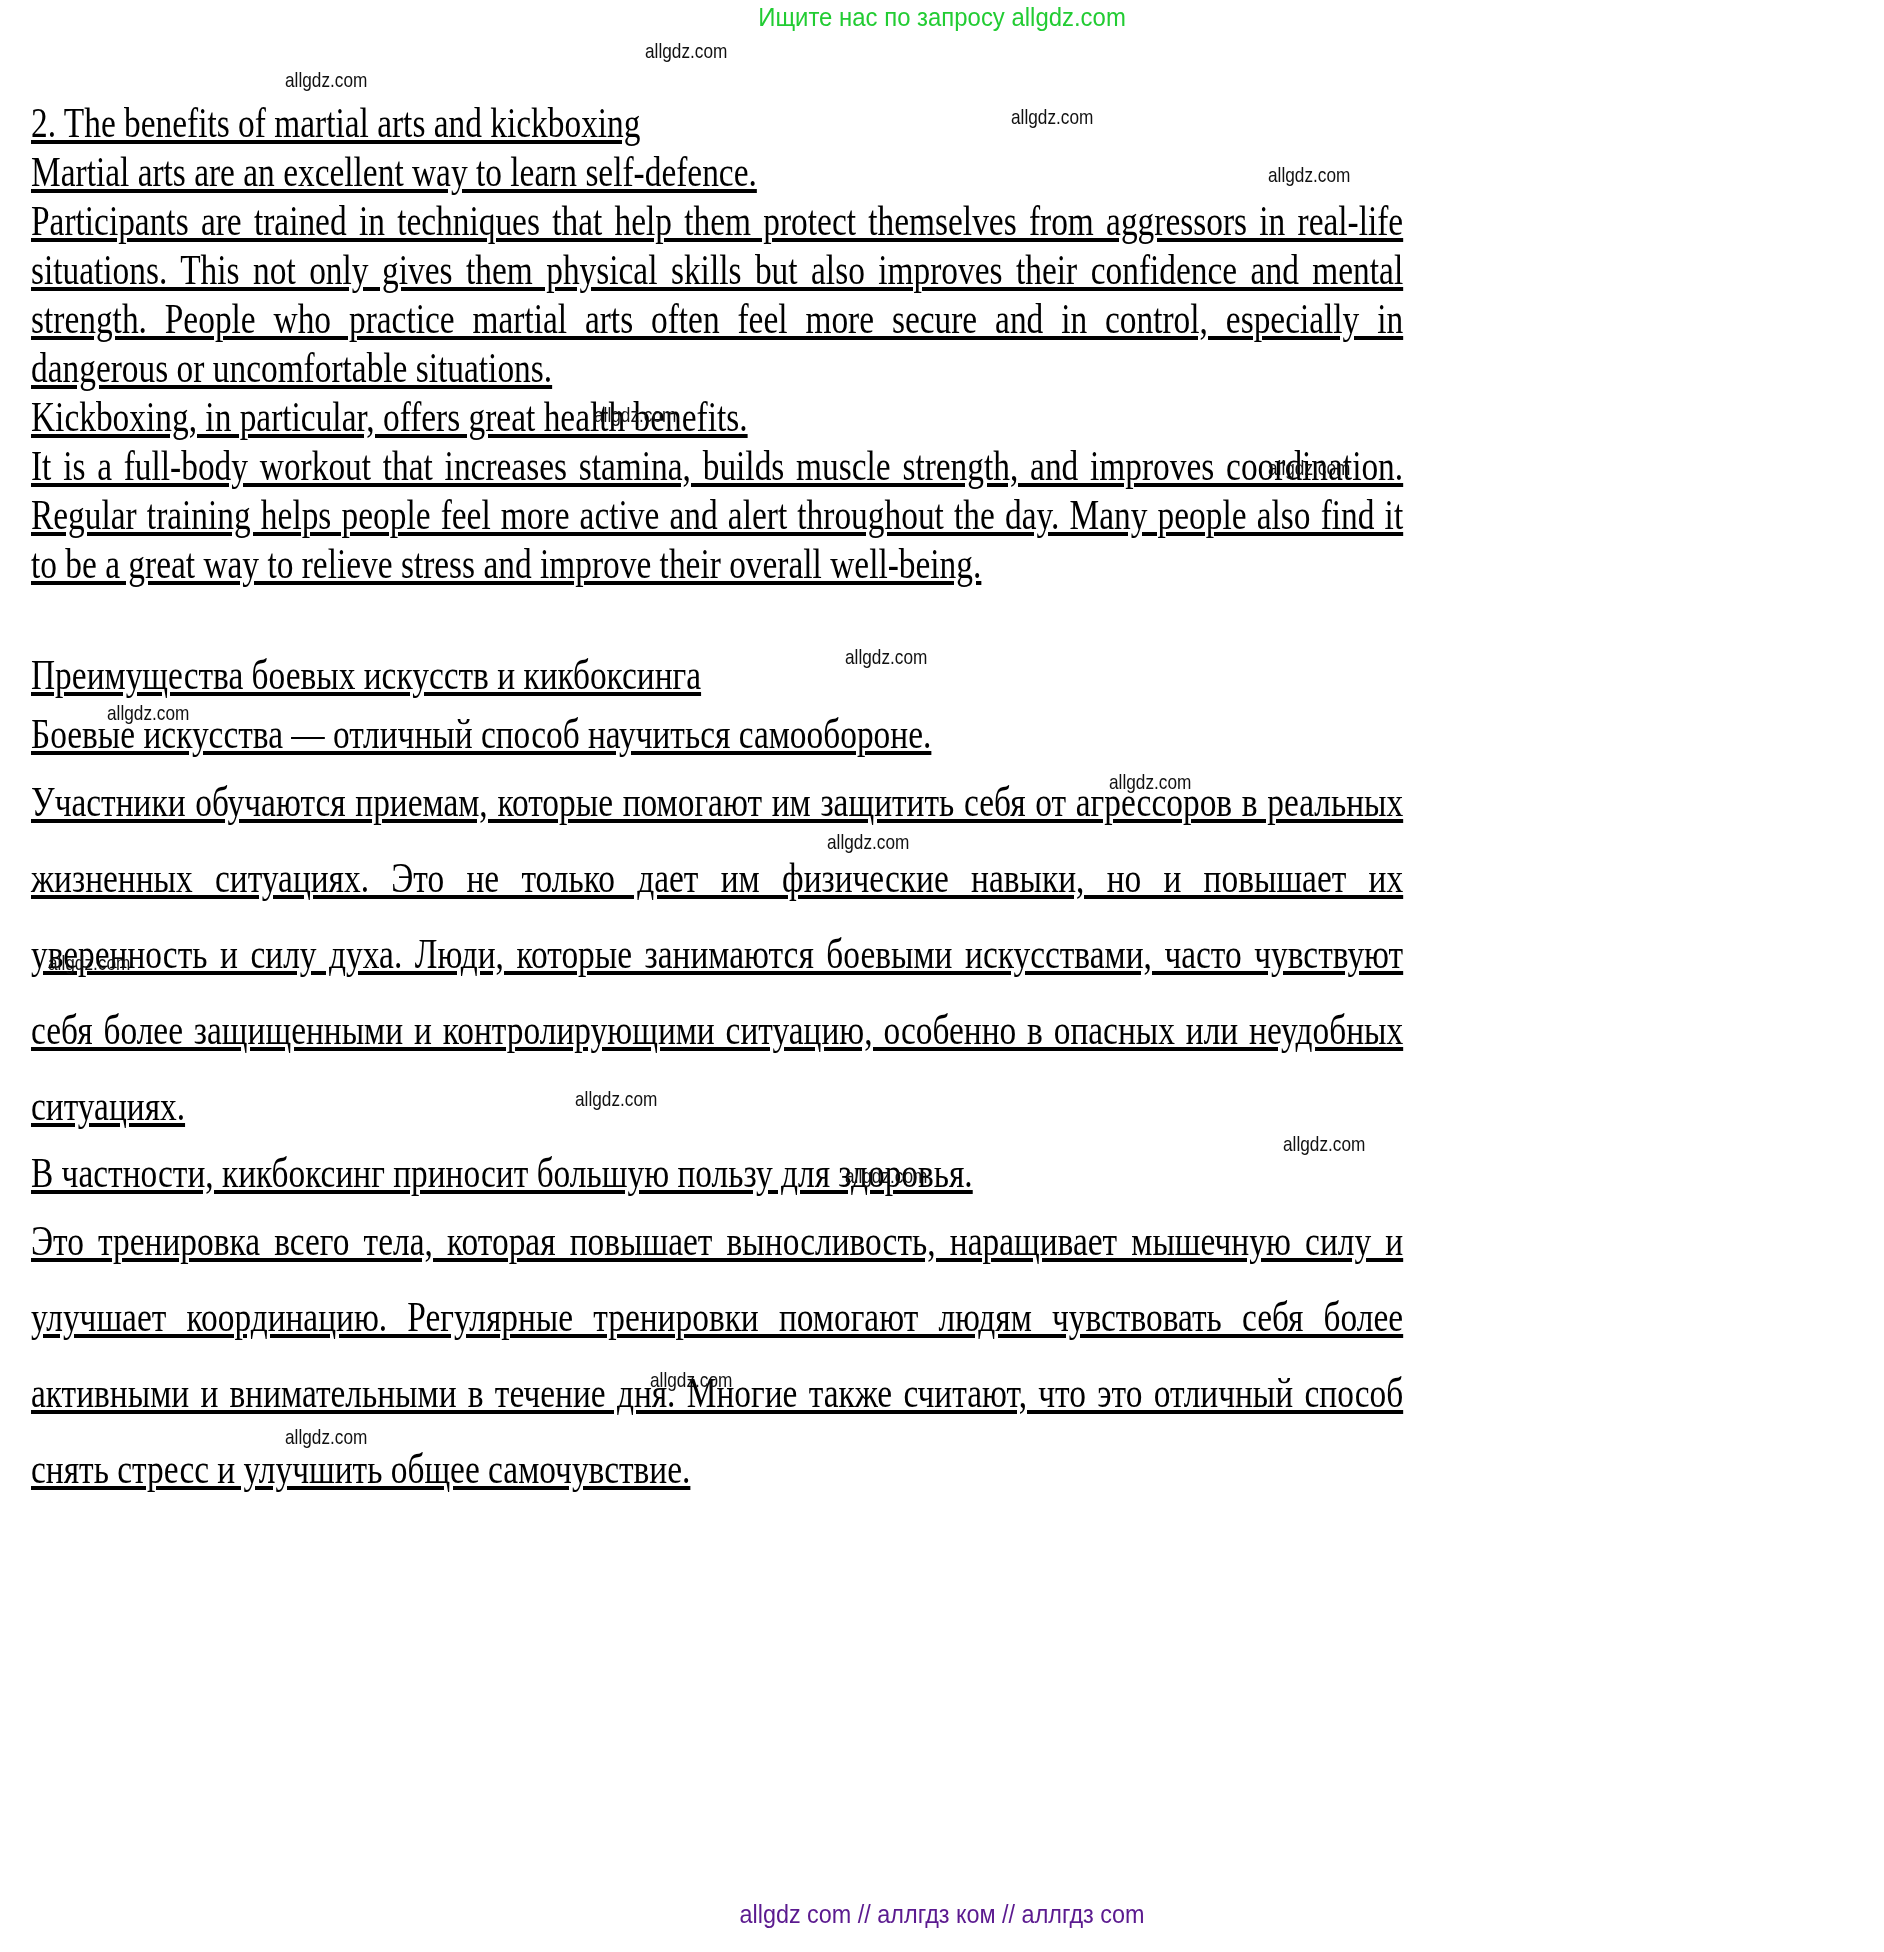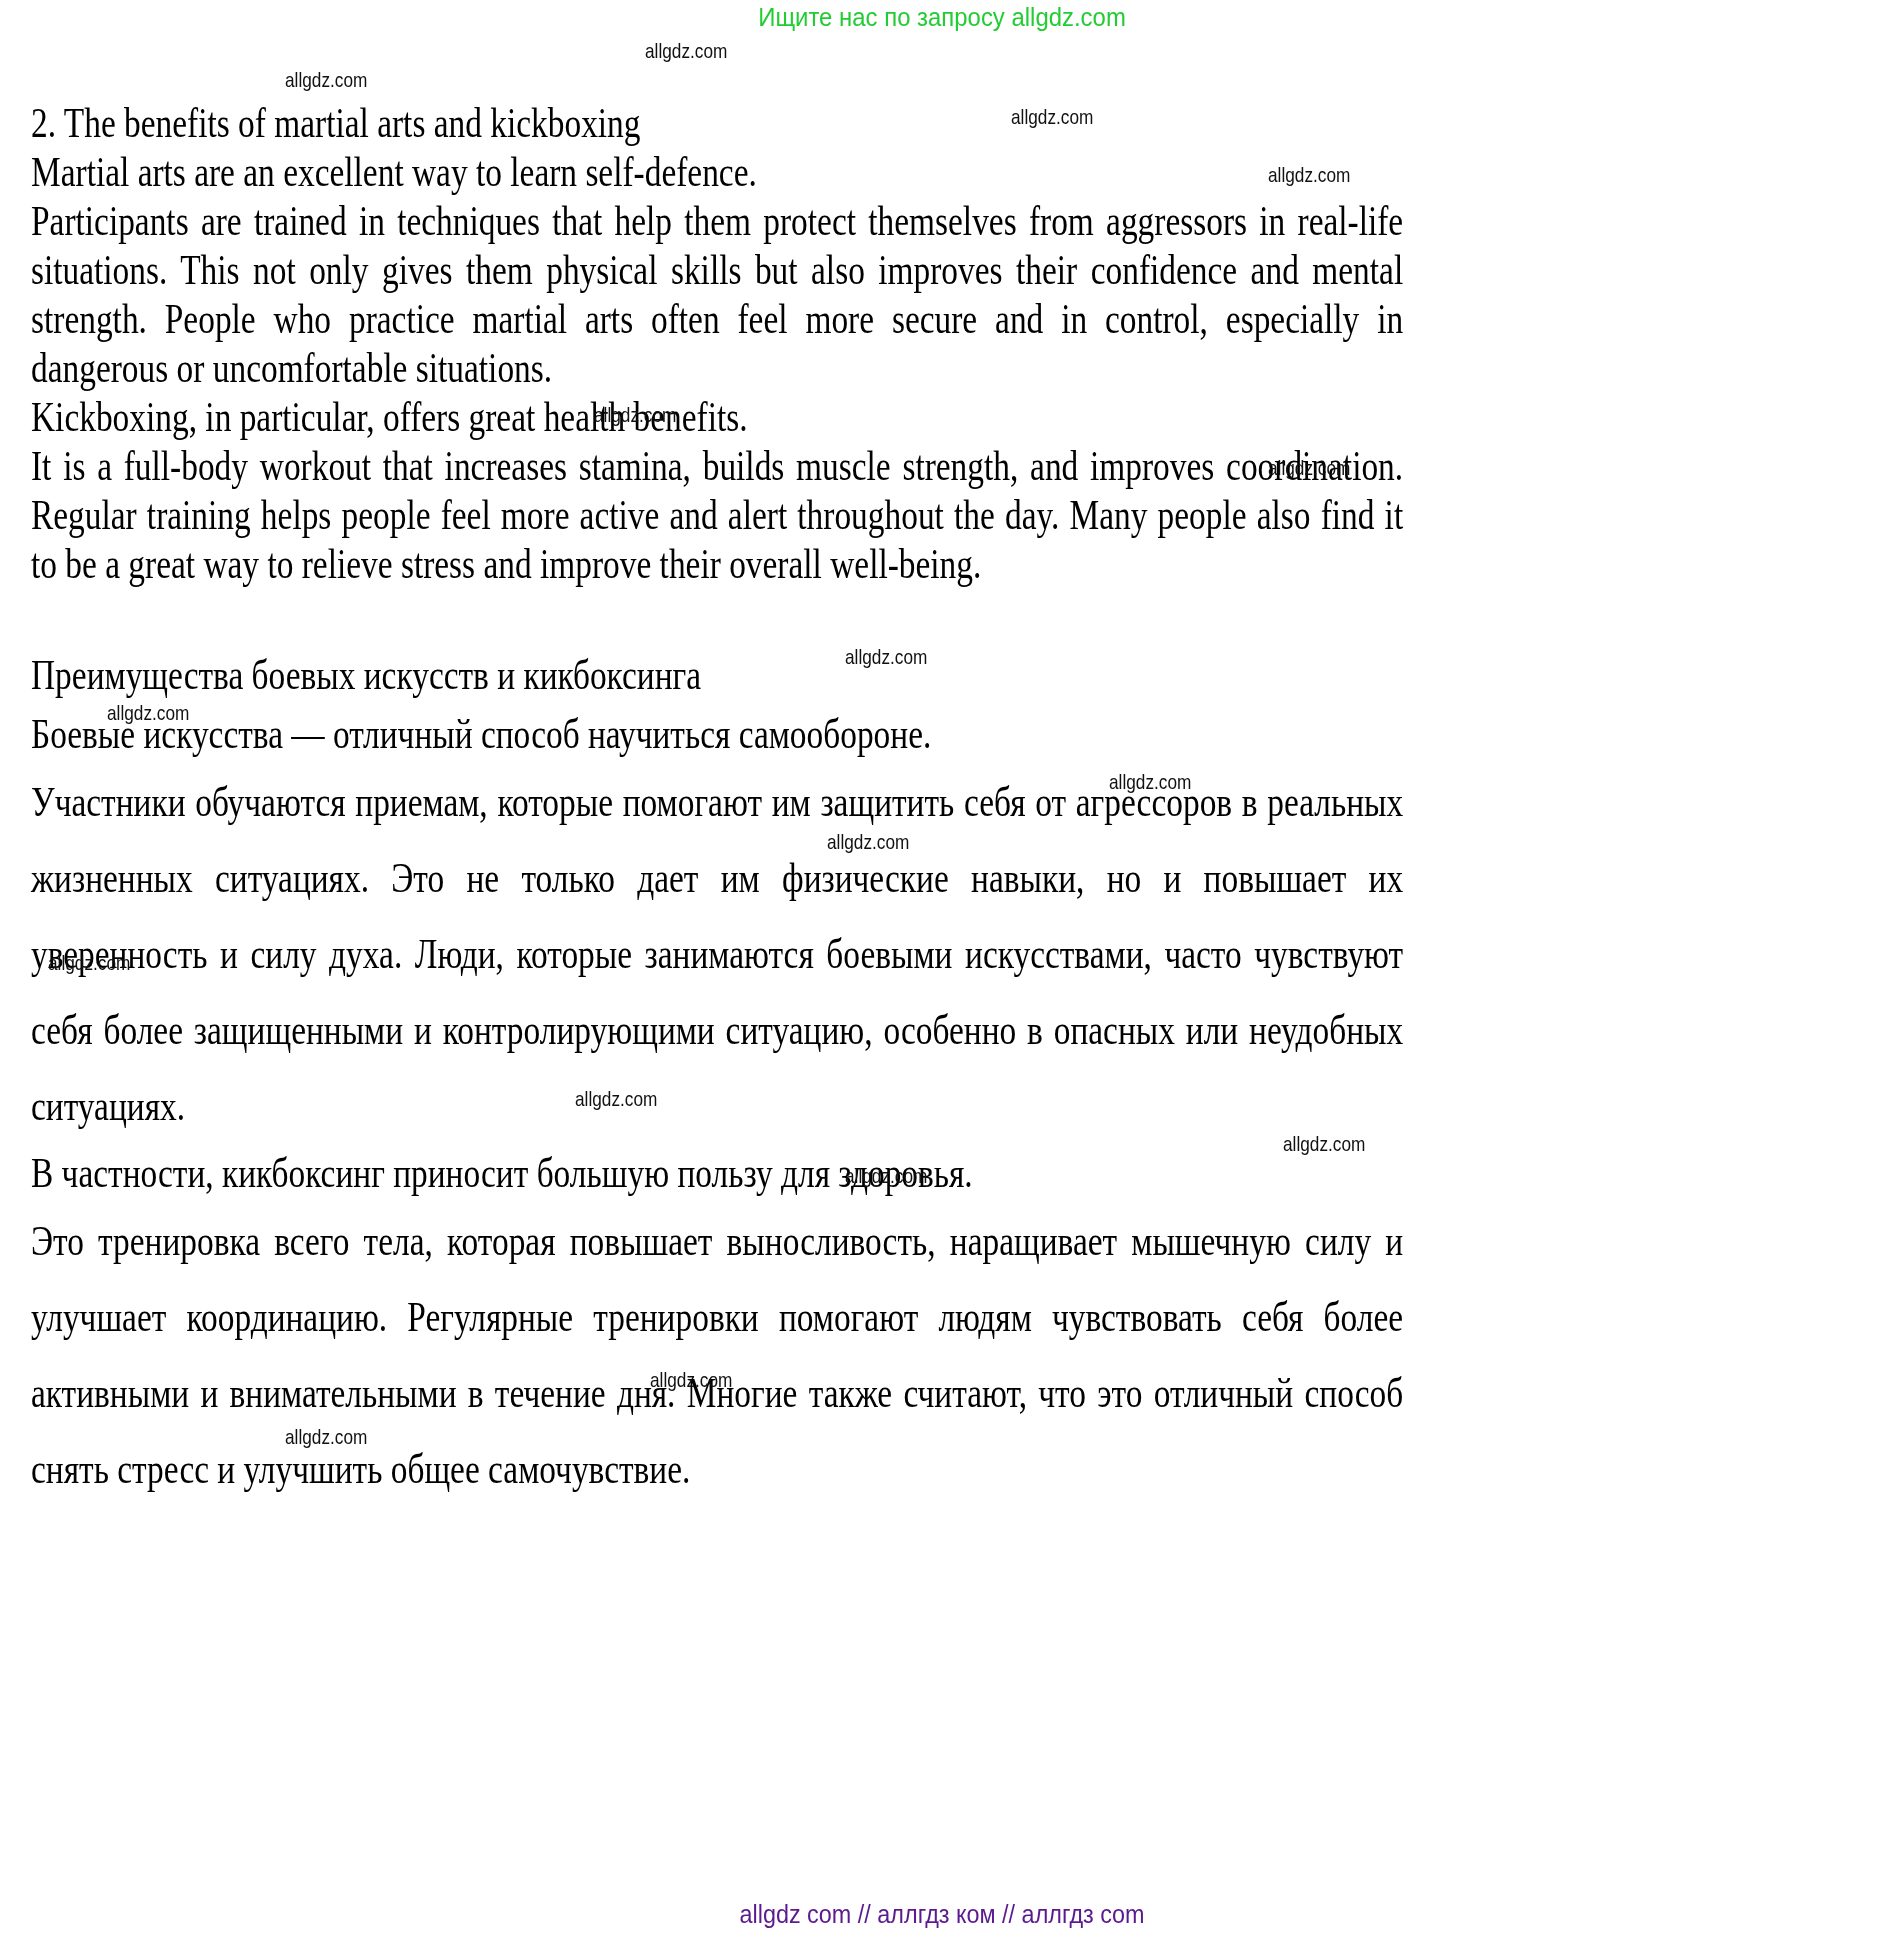--- a/index.html
+++ b/index.html
@@ -62,20 +62,21 @@
     z-index: 5;
   }
 
   
   #text-body {
     position: absolute;
     left: 31px;
     top: 99px;
     width: 1372px;
     z-index: 2;
+    text-decoration: underline;
   }
   .para {
     color: #000000;
     font-size: 42px;
     line-height: 49px;
     margin: 0 0 0 0;
     transform: scaleX(0.795);
     transform-origin: left top;
     width: 1726px;
   }

